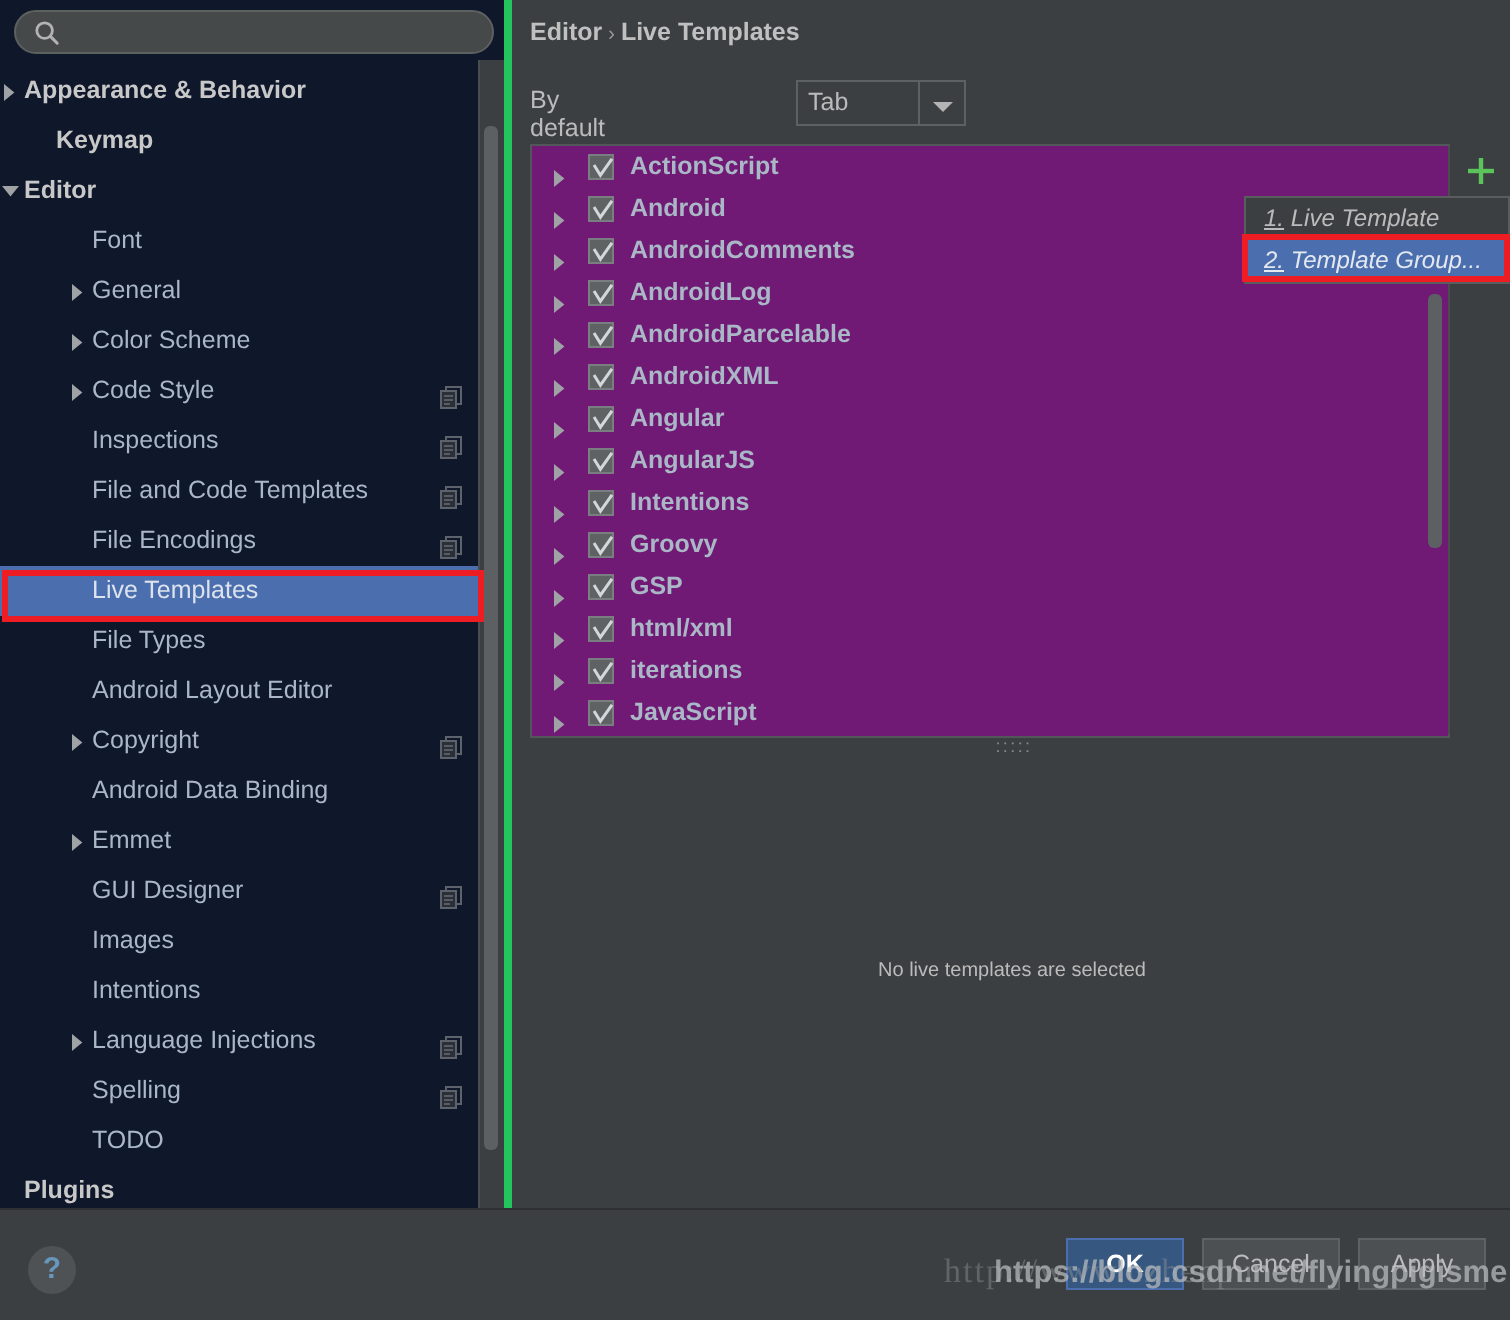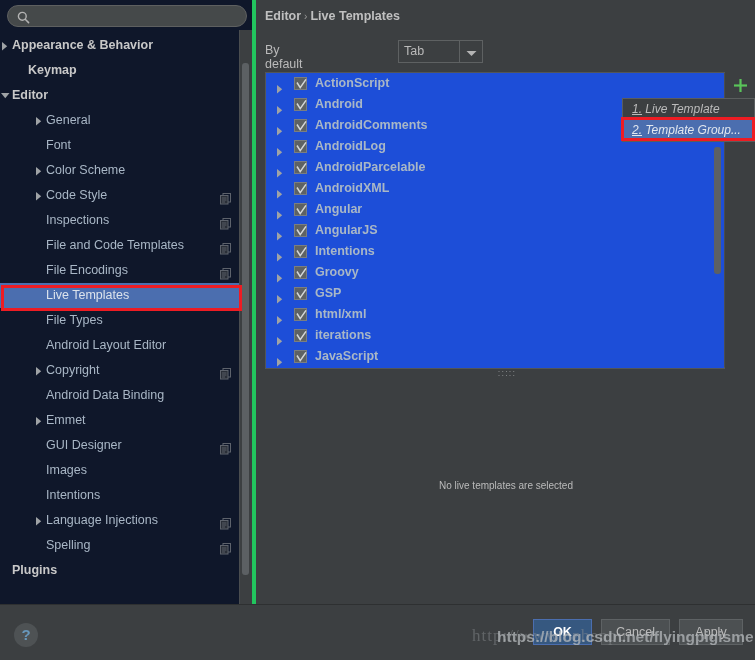--- a/index.html
+++ b/index.html
@@ -127,21 +127,21 @@
   #expand-combo .arrowbtn {
     width: 23px; border-left: 1px solid #5e6162;
     position: relative;
   }
   #expand-combo .arrowbtn svg { position: absolute; left: 6px; top: 9px; }
 
   
   #listbox {
     position: absolute; left: 8px; top: 72px;
     width: 460px; height: 297px;
-    background: #1d4ed8;
+    background: #701a75;
     border: 1px solid #525659;
     overflow: hidden;
   }
   .lrow {
     position: relative; height: 21px; line-height: 21px;
     font-size: 12.5px; font-weight: bold; color: #a9b7c6;
     white-space: nowrap;
   }
   .lrow .larrow { position: absolute; left: 10px; top: 7px; }
   .lrow .lcheck {
@@ -305,31 +305,31 @@
         </div>
         <div class="trow bold">
           <span class="arrow" style="left: -2px;">
             <svg width="9" height="7" viewBox="0 0 9 7">
               <path d="M0 1 L8.5 1 L4.25 6.2 Z" fill="#9fa3a6"></path>
             </svg>
           </span>
           <span class="lbl" style="left: 12px;">Editor</span>
         </div>
         <div class="trow">
+          <span class="lbl" style="left: 46px;">Font</span>
+        </div>
+        <div class="trow">
           <span class="arrow" style="left: 32px;">
             <svg width="7" height="9" viewBox="0 0 7 9">
               <path d="M1 0 L1 8.5 L6.2 4.25 Z" fill="#9fa3a6"></path>
             </svg>
           </span>
           <span class="lbl" style="left: 46px;">General</span>
         </div>
         <div class="trow">
-          <span class="lbl" style="left: 46px;">Font</span>
-        </div>
-        <div class="trow">
           <span class="arrow" style="left: 32px;">
             <svg width="7" height="9" viewBox="0 0 7 9">
               <path d="M1 0 L1 8.5 L6.2 4.25 Z" fill="#9fa3a6"></path>
             </svg>
           </span>
           <span class="lbl" style="left: 46px;">Color Scheme</span>
         </div>
         <div class="trow">
           <span class="arrow" style="left: 32px;">
             <svg width="7" height="9" viewBox="0 0 7 9">
@@ -443,20 +443,23 @@
         </div>
         <div class="trow">
           <span class="lbl" style="left: 46px;">Spelling</span>
           <span class="copyicon"><svg width="11" height="12" viewBox="0 0 11 12">
               <rect x="3" y="0.5" width="7.5" height="8.5" fill="none" stroke="#8d9194" stroke-width="1"></rect>
               <rect x="0.5" y="2.5" width="7.5" height="8.5" fill="#3c3f41" stroke="#8d9194" stroke-width="1"></rect>
               <line x1="2" y1="5" x2="6.5" y2="5" stroke="#8d9194" stroke-width="0.9"></line>
               <line x1="2" y1="7" x2="6.5" y2="7" stroke="#8d9194" stroke-width="0.9"></line>
               <line x1="2" y1="9" x2="5" y2="9" stroke="#8d9194" stroke-width="0.9"></line>
             </svg></span>
+        </div>
+        <div class="trow">
+          <span class="lbl" style="left: 46px;">TODO</span>
         </div>
         <div class="trow bold">
           <span class="lbl" style="left: 12px;">Plugins</span>
         </div>
       </div>
 
     <div id="sb-track">
       <div id="sb-scrollbar"></div>
     </div>
   </div>

